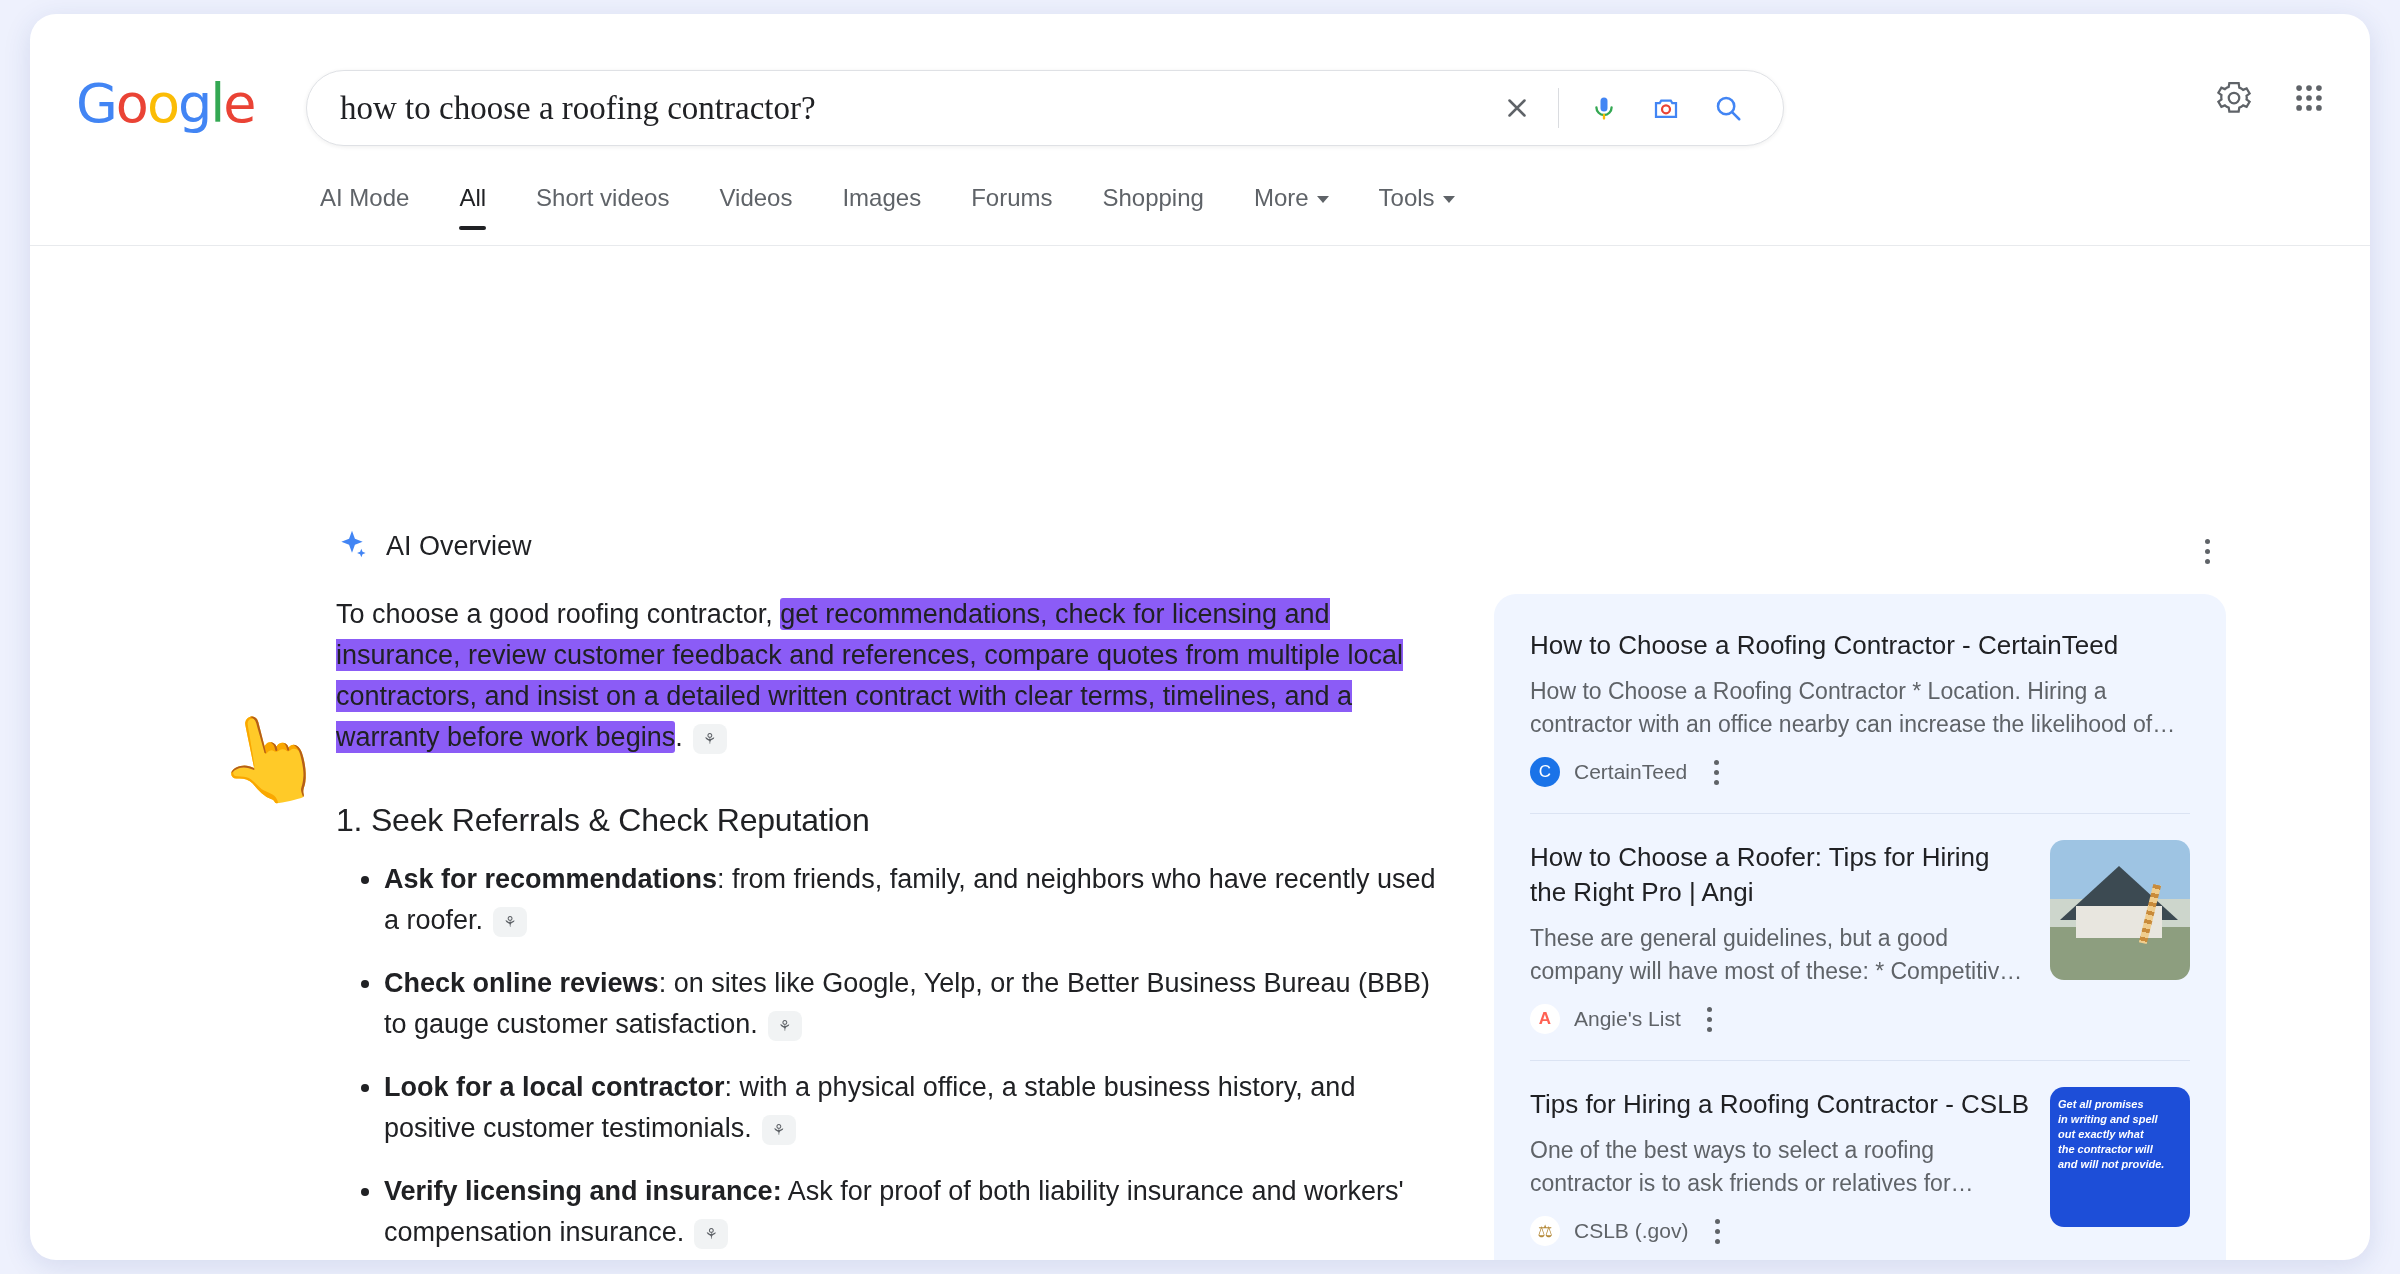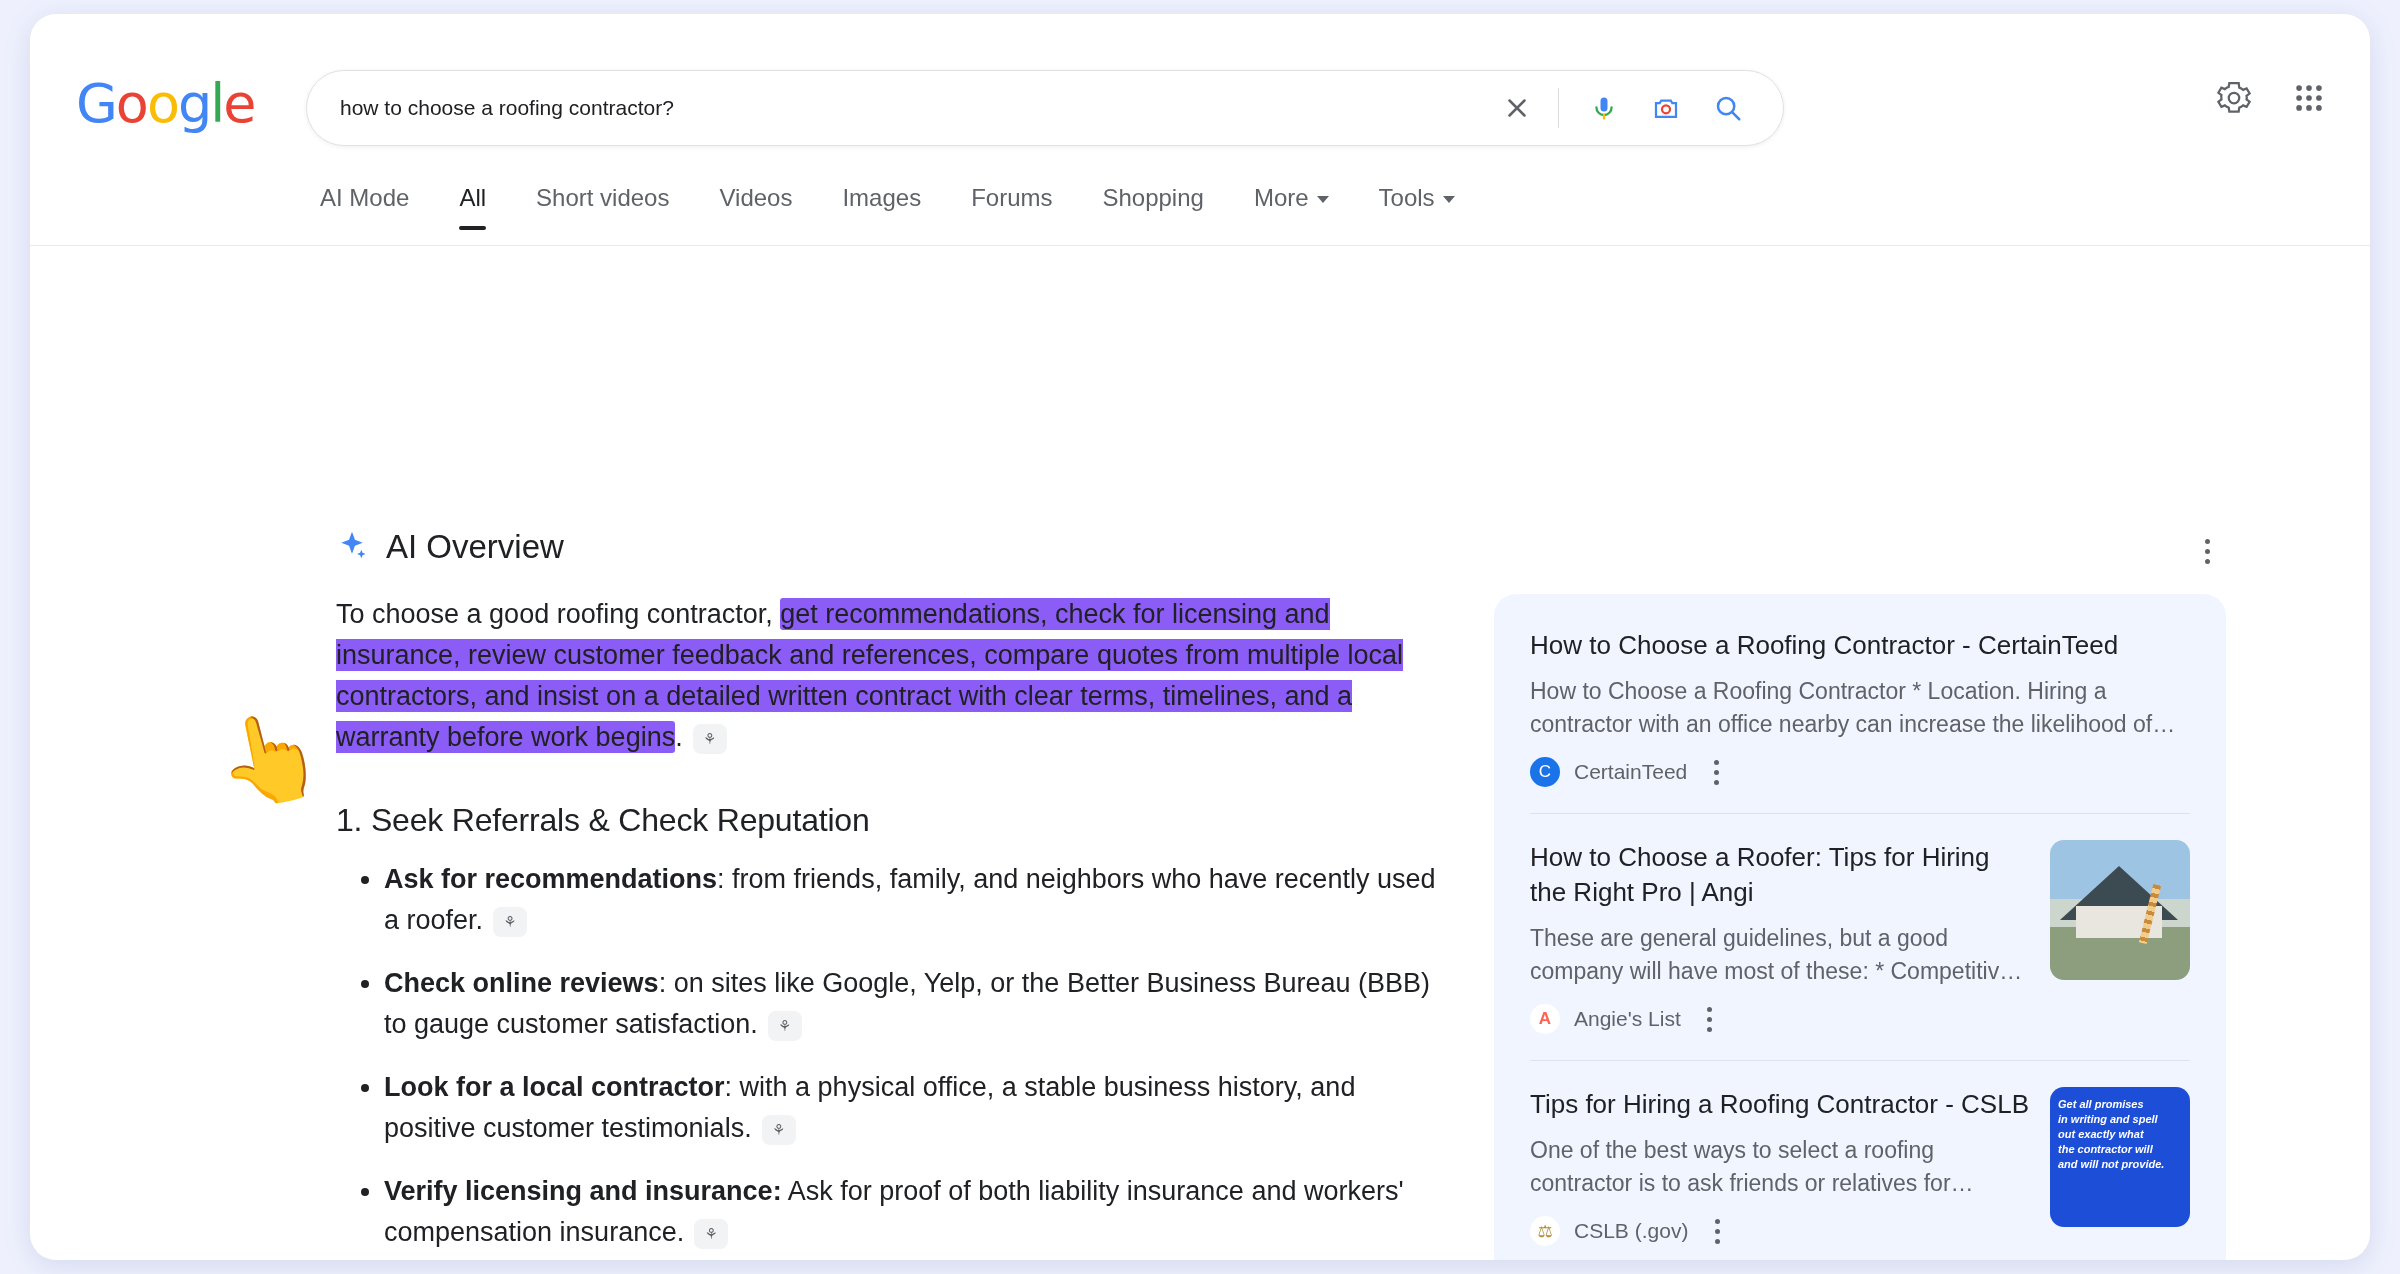--- a/index.html
+++ b/index.html
@@ -47,25 +47,26 @@
     width: 1478px; height: 76px;
     border: 1px solid #dfe1e5;
     border-radius: 40px;
     background: #fff;
     box-shadow: 0 1px 4px rgba(32,33,36,0.08);
     display: flex;
     align-items: center;
   }
   .search-text {
     flex: 1;
-    font-size: 21px;
+    font-size: 33px;
     color: #202124;
     padding-left: 33px;
     white-space: nowrap;
     overflow: hidden;
+    font-family: Liberation Serif, serif;
   }
   .sb-icon {
     display: flex; align-items: center; justify-content: center;
     width: 62px; height: 76px;
     cursor: pointer;
   }
   .sb-divider {
     width: 1px; height: 40px; background: #dadce0;
     margin: 0 14px 0 10px;
   }
@@ -105,21 +106,21 @@
   }
 
   
   .main { position: relative; padding-top: 38px; }
 
   .ai-overview-head {
     position: absolute; left: 306px; top: 282px;
     display: flex; align-items: center; gap: 18px;
   }
   .ai-overview-head .label {
-    font-size: 33px; color: #202124;
+    font-size: 27px; color: #202124;
   }
   .kebab {
     position:absolute; right:0; top:0;
     width: 34px; height: 34px;
     display:flex; flex-direction:column; align-items:center; justify-content:center;
     gap:5px; cursor:pointer;
   }
   .kebab i { width:5px; height:5px; border-radius:50%; background:#5f6368; display:block; }
   .kebab-main { position:absolute; left:2160px; top:288px; }
 

